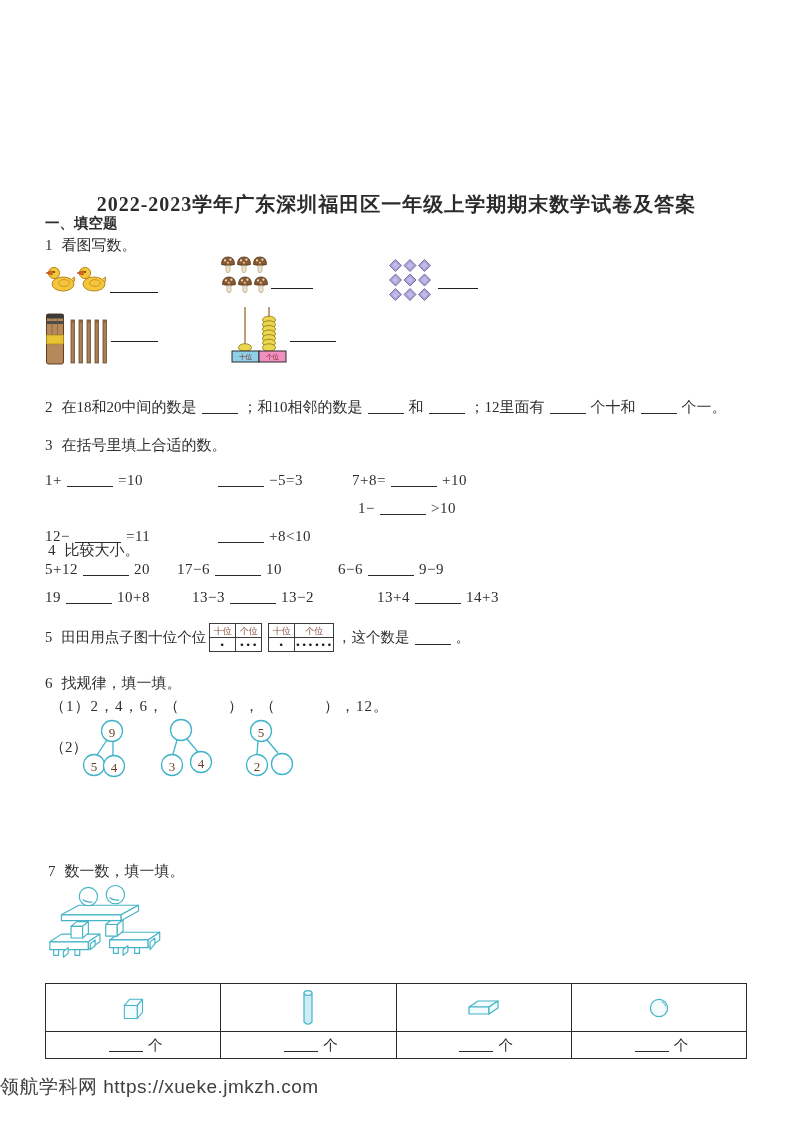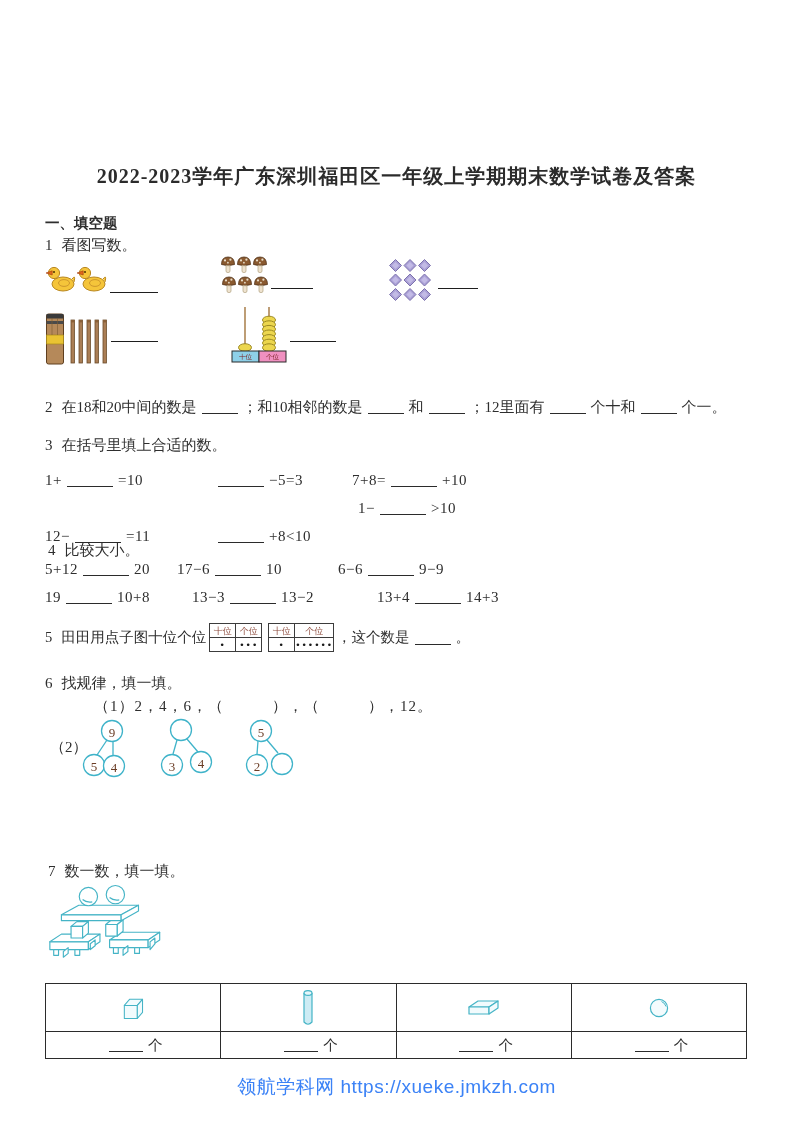--- a/index.html
+++ b/index.html
@@ -1,39 +1,39 @@
 <!DOCTYPE html>
 <html><head>
 <meta charset="utf-8">
 <style>
   html,body{margin:0;padding:0;background:#fff;}
   #page{position:relative;width:793px;height:1122px;background:#ffffff;overflow:hidden;
         font-family:"Liberation Serif","DejaVu Serif",serif;color:#2e2e2e;}
   .abs{position:absolute;white-space:nowrap;}
-  .title{width:100%;text-align:center;font-size:20px;font-weight:bold;color:#2b2b2b;letter-spacing:1px;}
+  .title{width:100%;text-align:center;font-size:20px;font-weight:bold;color:#2b2b2b;letter-spacing:1px;margin-top:28px;}
   .sechead{font-size:14.5px;font-weight:bold;}
   .qtext{font-size:15px;}
   .qnum{margin-right:9px;}
   .blank{display:inline-block;border-bottom:1.4px solid #2b2b2b;width:40px;height:13px;
          vertical-align:-2px;margin:0 5px;}
   .blank.w36{width:36px;} .blank.w46{width:46px;} .blank.w34{width:34px;}
   .ansline{position:absolute;border-bottom:1.6px solid #1e1e1e;height:1px;}
   .eq{position:absolute;font-size:15px;letter-spacing:.5px;white-space:nowrap;}
   .dots-table{display:inline-table;border-collapse:collapse;vertical-align:middle;margin:0 3px;}
   .dots-table td{border:1.2px solid #3c3c3c;width:25px;height:13px;padding:0;text-align:center;
                  line-height:12px;}
   .dots-table .hd{font-size:9px;color:#8a4638;}
   .dots-table .dt{font-size:9px;letter-spacing:1px;color:#1a1a1a;font-family:"DejaVu Sans",sans-serif;}
   .q5row{display:flex;align-items:center;font-size:14.5px;white-space:nowrap;}
   .shape-table{position:absolute;left:45px;top:983px;border-collapse:collapse;table-layout:fixed;width:702px;}
   .shape-table td{border:1.5px solid #2b2b2b;text-align:center;vertical-align:middle;padding:0;}
   .shape-table .r1 td{height:47px;}
   .shape-table .r2 td{height:26px;font-size:14.5px;}
-  .footer{width:100%;text-align:center;font-family:"Liberation Sans","DejaVu Sans",sans-serif;
-          font-size:19px;color:#3b82f6;letter-spacing:.5px;}
+  .footer{width:100%;font-family:"Liberation Sans","DejaVu Sans",sans-serif;
+          font-size:19px;color:#404040;letter-spacing:.5px;}
   svg{display:block;}
   svg text{font-family:"Liberation Serif","DejaVu Serif",serif;}
   .bond-num{font-size:13px;fill:#6b3d26;}
 </style>
 </head>
 <body>
 
 <div id="page">
 
   <div class="abs title" style="top:163px;">2022-2023学年广东深圳福田区一年级上学期期末数学试卷及答案</div>
@@ -195,21 +195,21 @@
     </tbody>
       </table>
     <span>，这个数是</span>
     <span class="blank w36"></span>
     <span>。</span>
   </div>
 
   <div class="abs qtext" style="left:45px;top:674px;">
     <span class="qnum">6</span><span>找规律，填一填。</span>
   </div>
-  <div class="abs qtext" style="left:50px;top:697px;letter-spacing:1px;margin-left:44px;">（1）2，4，6，（　　　），（　　　），12。</div>
+  <div class="abs qtext" style="left:50px;top:697px;letter-spacing:1px;">（1）2，4，6，（　　　），（　　　），12。</div>
   <div class="abs qtext" style="left:50px;top:738px;">（2）</div>
 
   <svg class="abs" style="left:80px;top:714px;" width="215" height="72" viewBox="0 0 215 72">
     <g stroke="#3fb3c9" stroke-width="1.3" fill="#ffffff">
       <line x1="27" y1="26" x2="17" y2="41"></line>
       <line x1="33" y1="27.5" x2="33" y2="41.5"></line>
       <circle cx="32" cy="17" r="10.5"></circle>
       <circle cx="14" cy="51" r="10.5"></circle>
       <circle cx="34" cy="52" r="10.5"></circle>
       <line x1="97" y1="26" x2="93" y2="40"></line>

